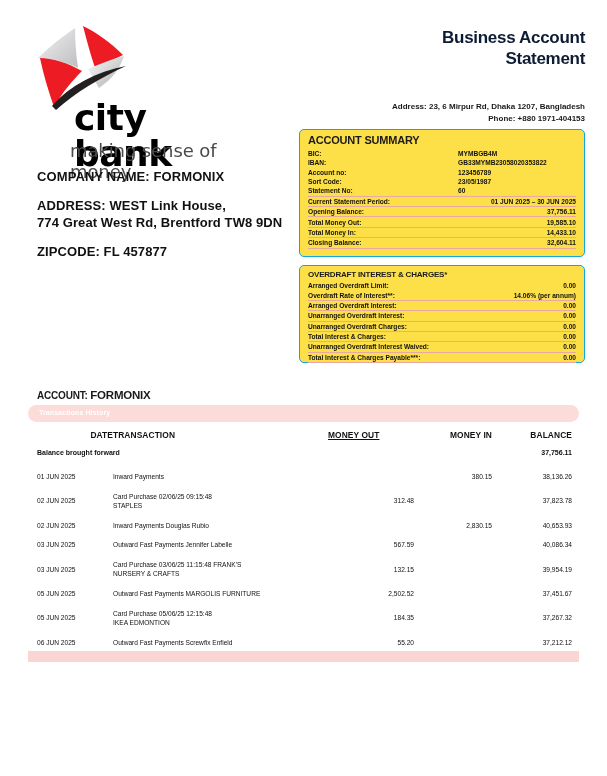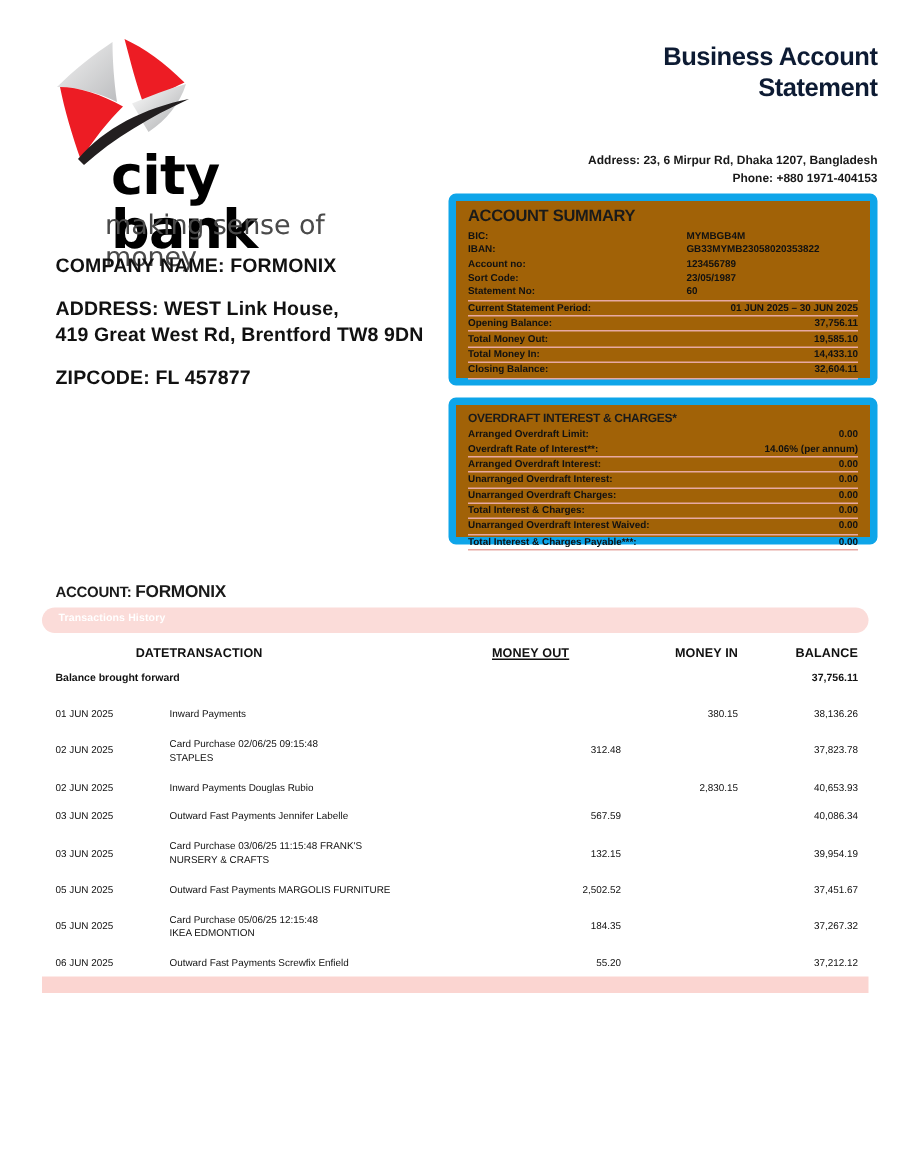--- a/index.html
+++ b/index.html
@@ -92,22 +92,22 @@
     font-weight: bold;
     line-height: 1.35;
     color: #111;
     letter-spacing: 0.1px;
   }
   .customer .grp { margin-bottom: 11px; }
 
   
   .panel {
     position: absolute;
-    background: #a16207;
-    border: 5px solid #0ea5e9;
+    background: #fde047;
+    border: 1px solid #0ea5e9;
     border-radius: 5px;
     box-sizing: border-box;
   }
   #summary-panel {
     left: 299px;
     top: 129px;
     width: 286px;
     height: 128px;
     padding: 4px 8px 4px 8px;
   }
@@ -277,21 +277,21 @@
   <div class="bank-contact">
     <div>Address: 23, 6 Mirpur Rd, Dhaka 1207, Bangladesh</div>
     <div>Phone:  +880 1971-404153</div>
   </div>
 </div>
 
 <div class="customer">
   <div class="grp">COMPANY NAME: FORMONIX</div>
   <div class="grp">
     <div>ADDRESS: WEST Link House,</div>
-    <div>419 Great West Rd, Brentford TW8 9DN</div>
+    <div>774 Great West Rd, Brentford TW8 9DN</div>
   </div>
   <div>ZIPCODE: FL 457877</div>
 </div>
 
 <div class="panel" id="summary-panel">
   <div class="panel-title">ACCOUNT SUMMARY</div>
   <table class="kv">
     <tbody id="summary-ident-rows">
         <tr>
           <td class="kv-key">BIC:</td>

